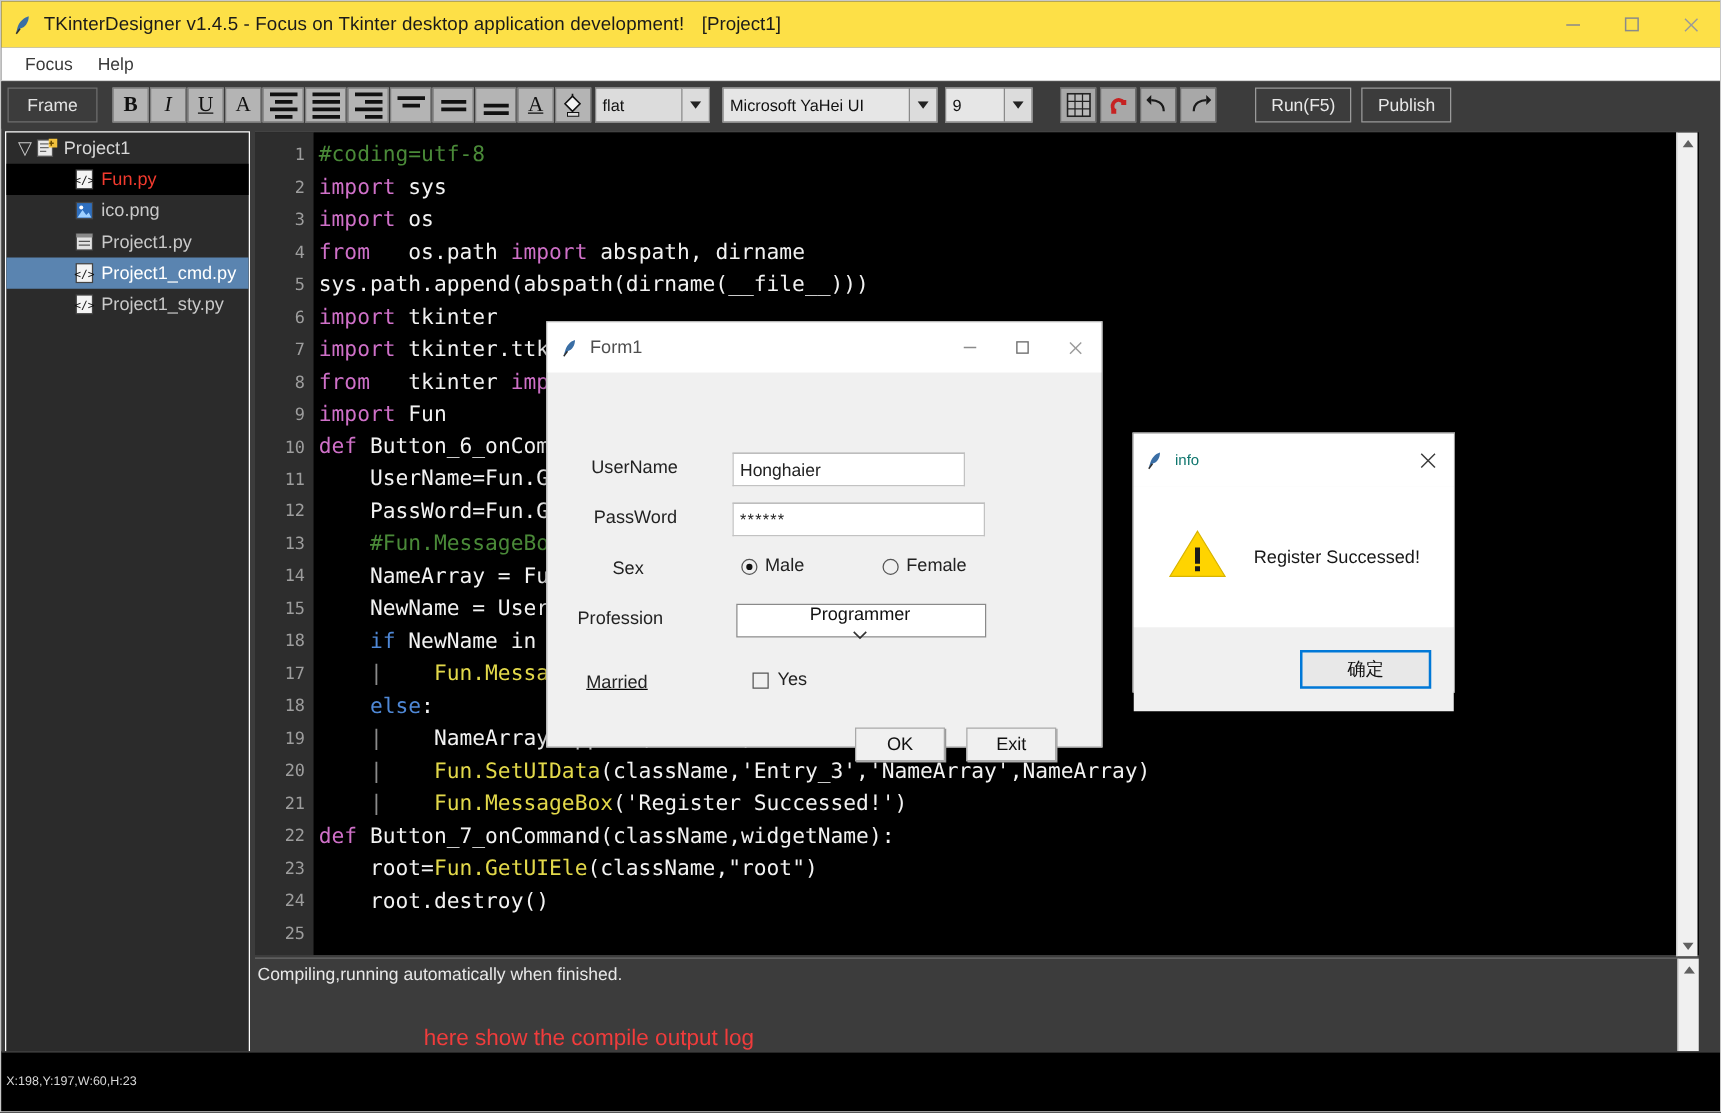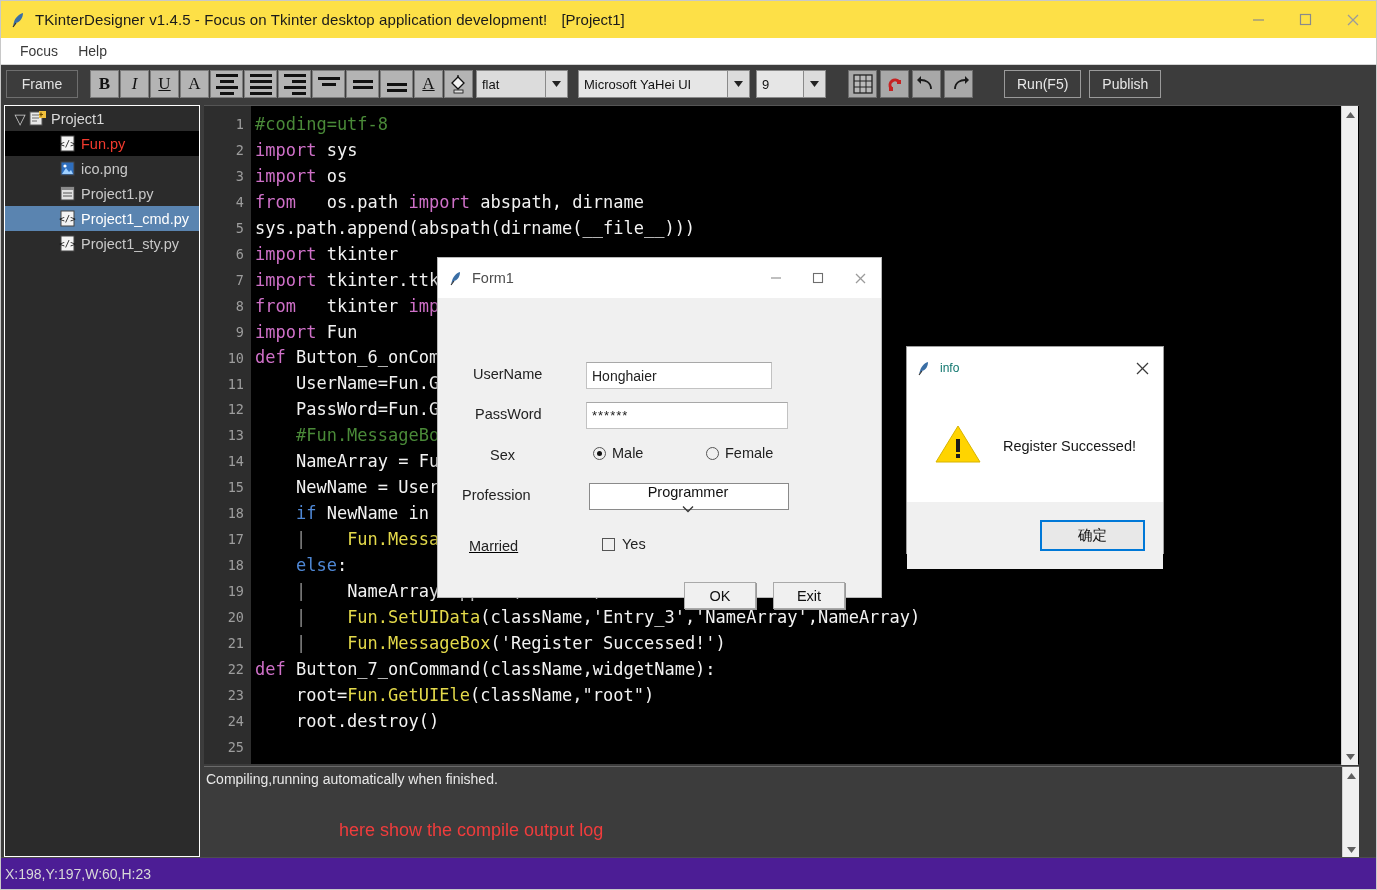--- a/index.html
+++ b/index.html
@@ -173,22 +173,22 @@
   }
   .out-scroll {
     position: absolute; right: 0px; top: 0; width: 17px; height: 91px;
     background: #f0f0f0; border-left: 1px solid #d0d0d0;
     display:flex; flex-direction: column; justify-content: space-between; align-items:center;
   }
   .out-scroll .arrow { height: 17px; width: 17px; display:flex; align-items:center; justify-content:center; color:#606060; font-size:9px;}
 
   
   .statusbar {
-    position: absolute; left: 0; bottom: 0; width: 100%; height: 32px;
-    background: #4c1d95; color: #d8d8d8; font-size: 14px;
+    position: absolute; left: 0; bottom: 0; width: 100%; height: 48px;
+    background: #000000; color: #d8d8d8; font-size: 10px;
     display: flex; align-items: center; padding-left: 4px;
     border-top: 1px solid #4d4d4d;
   }
 
   
   .form1 {
     position: absolute; left: 436px; top: 256px; width: 445px; height: 341px;
     background: #f0f0f0; border: 1px solid #b8b8b8;
     box-shadow: 0 2px 7px rgba(0,0,0,.45);
   }

